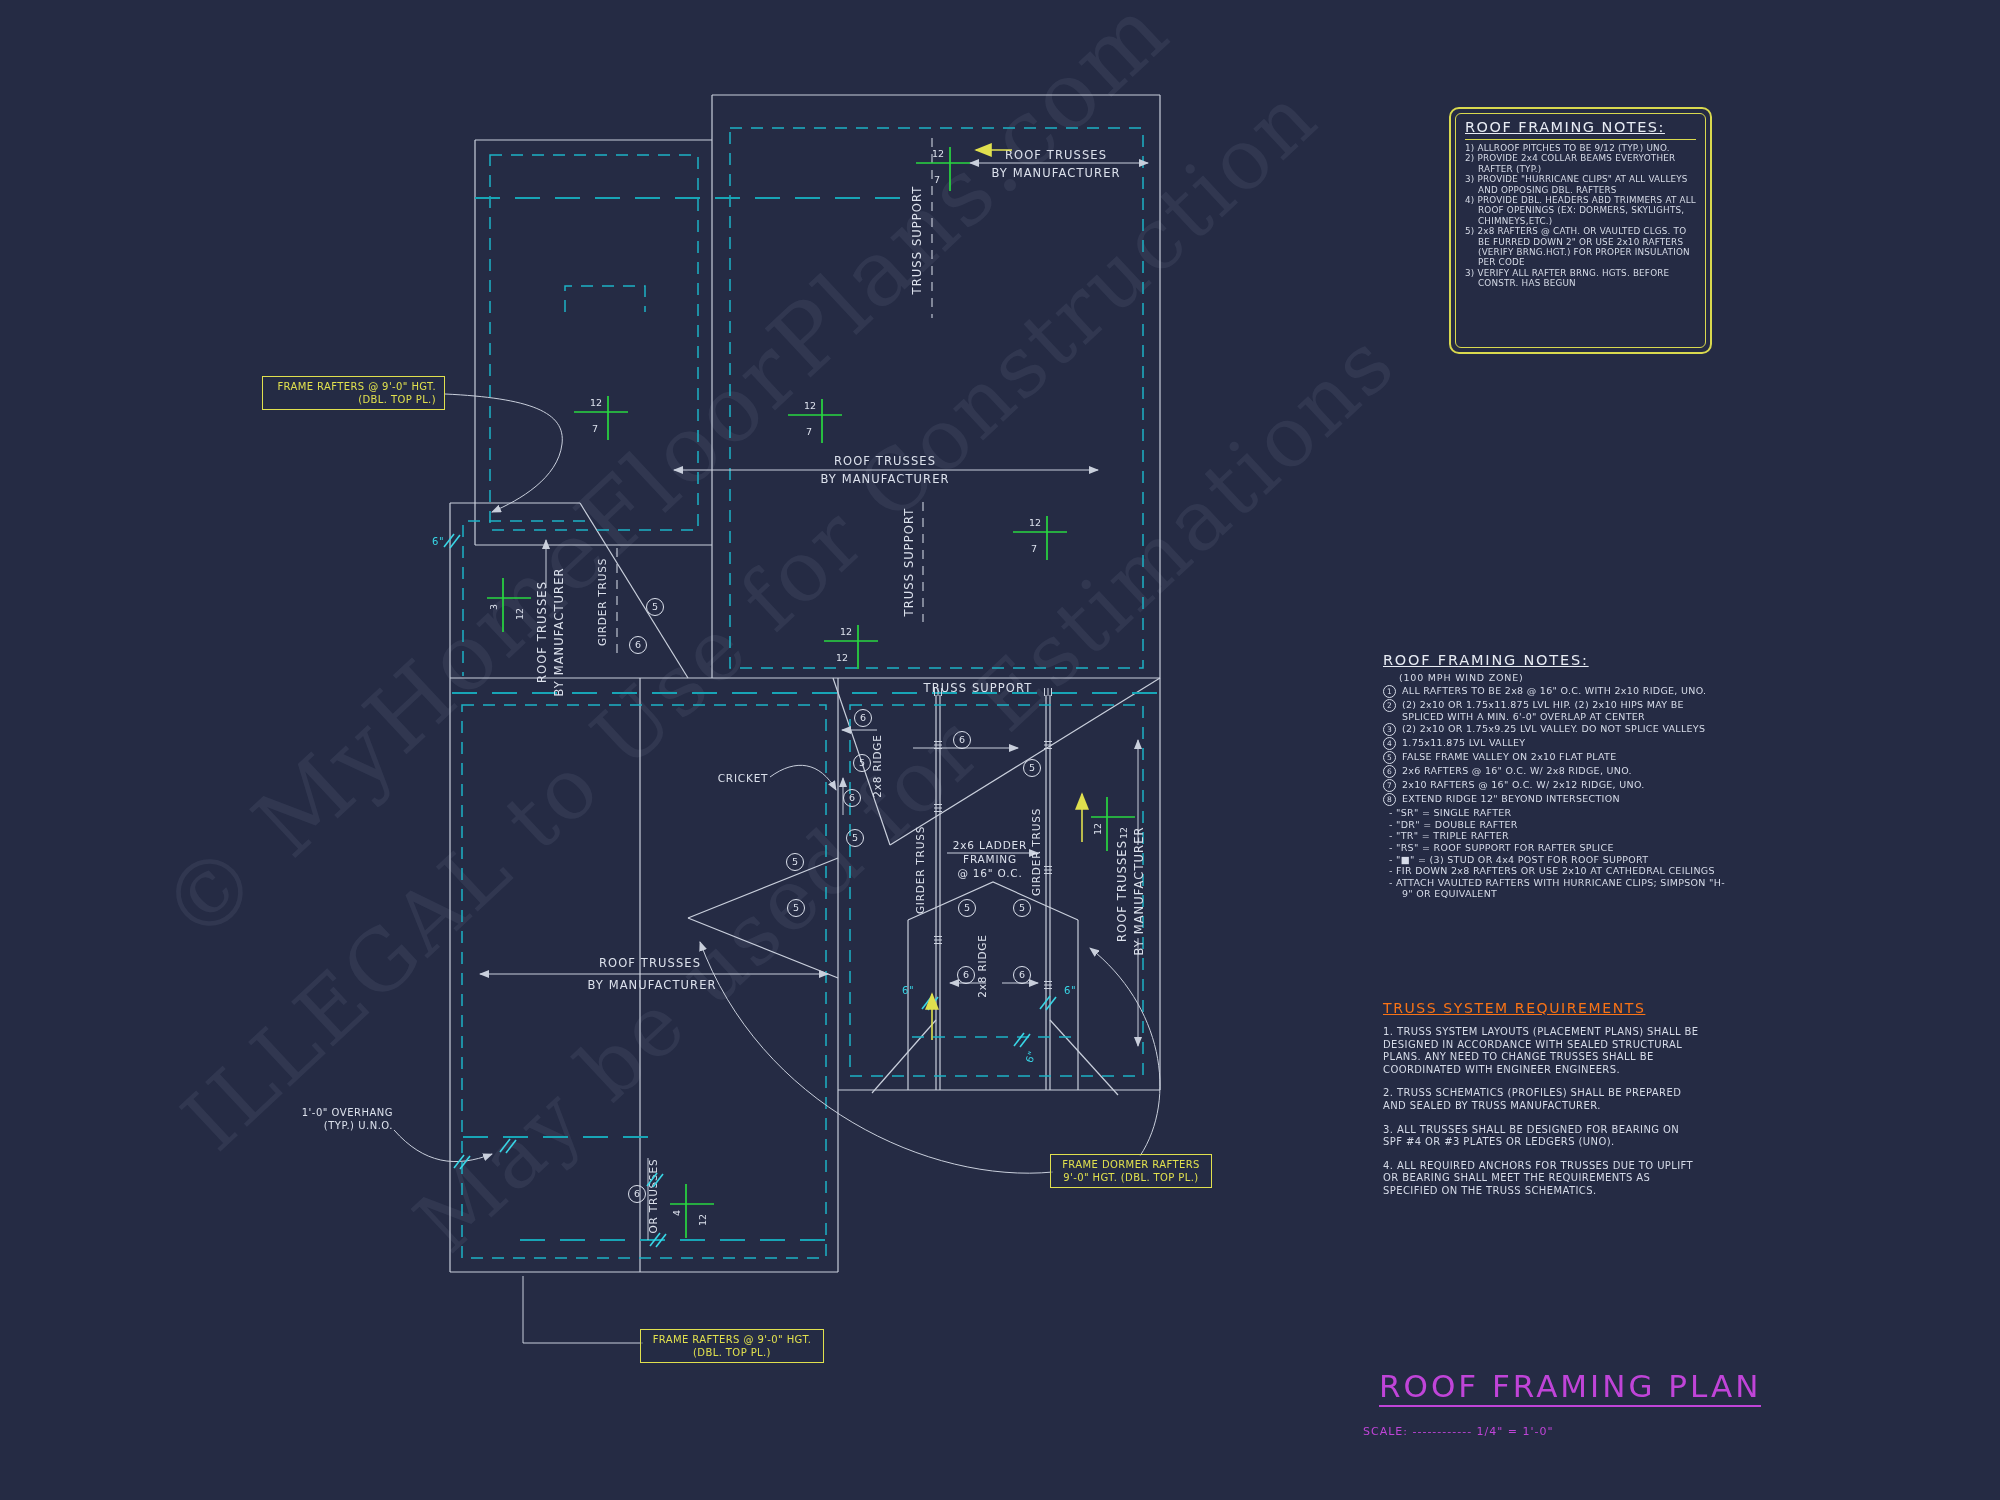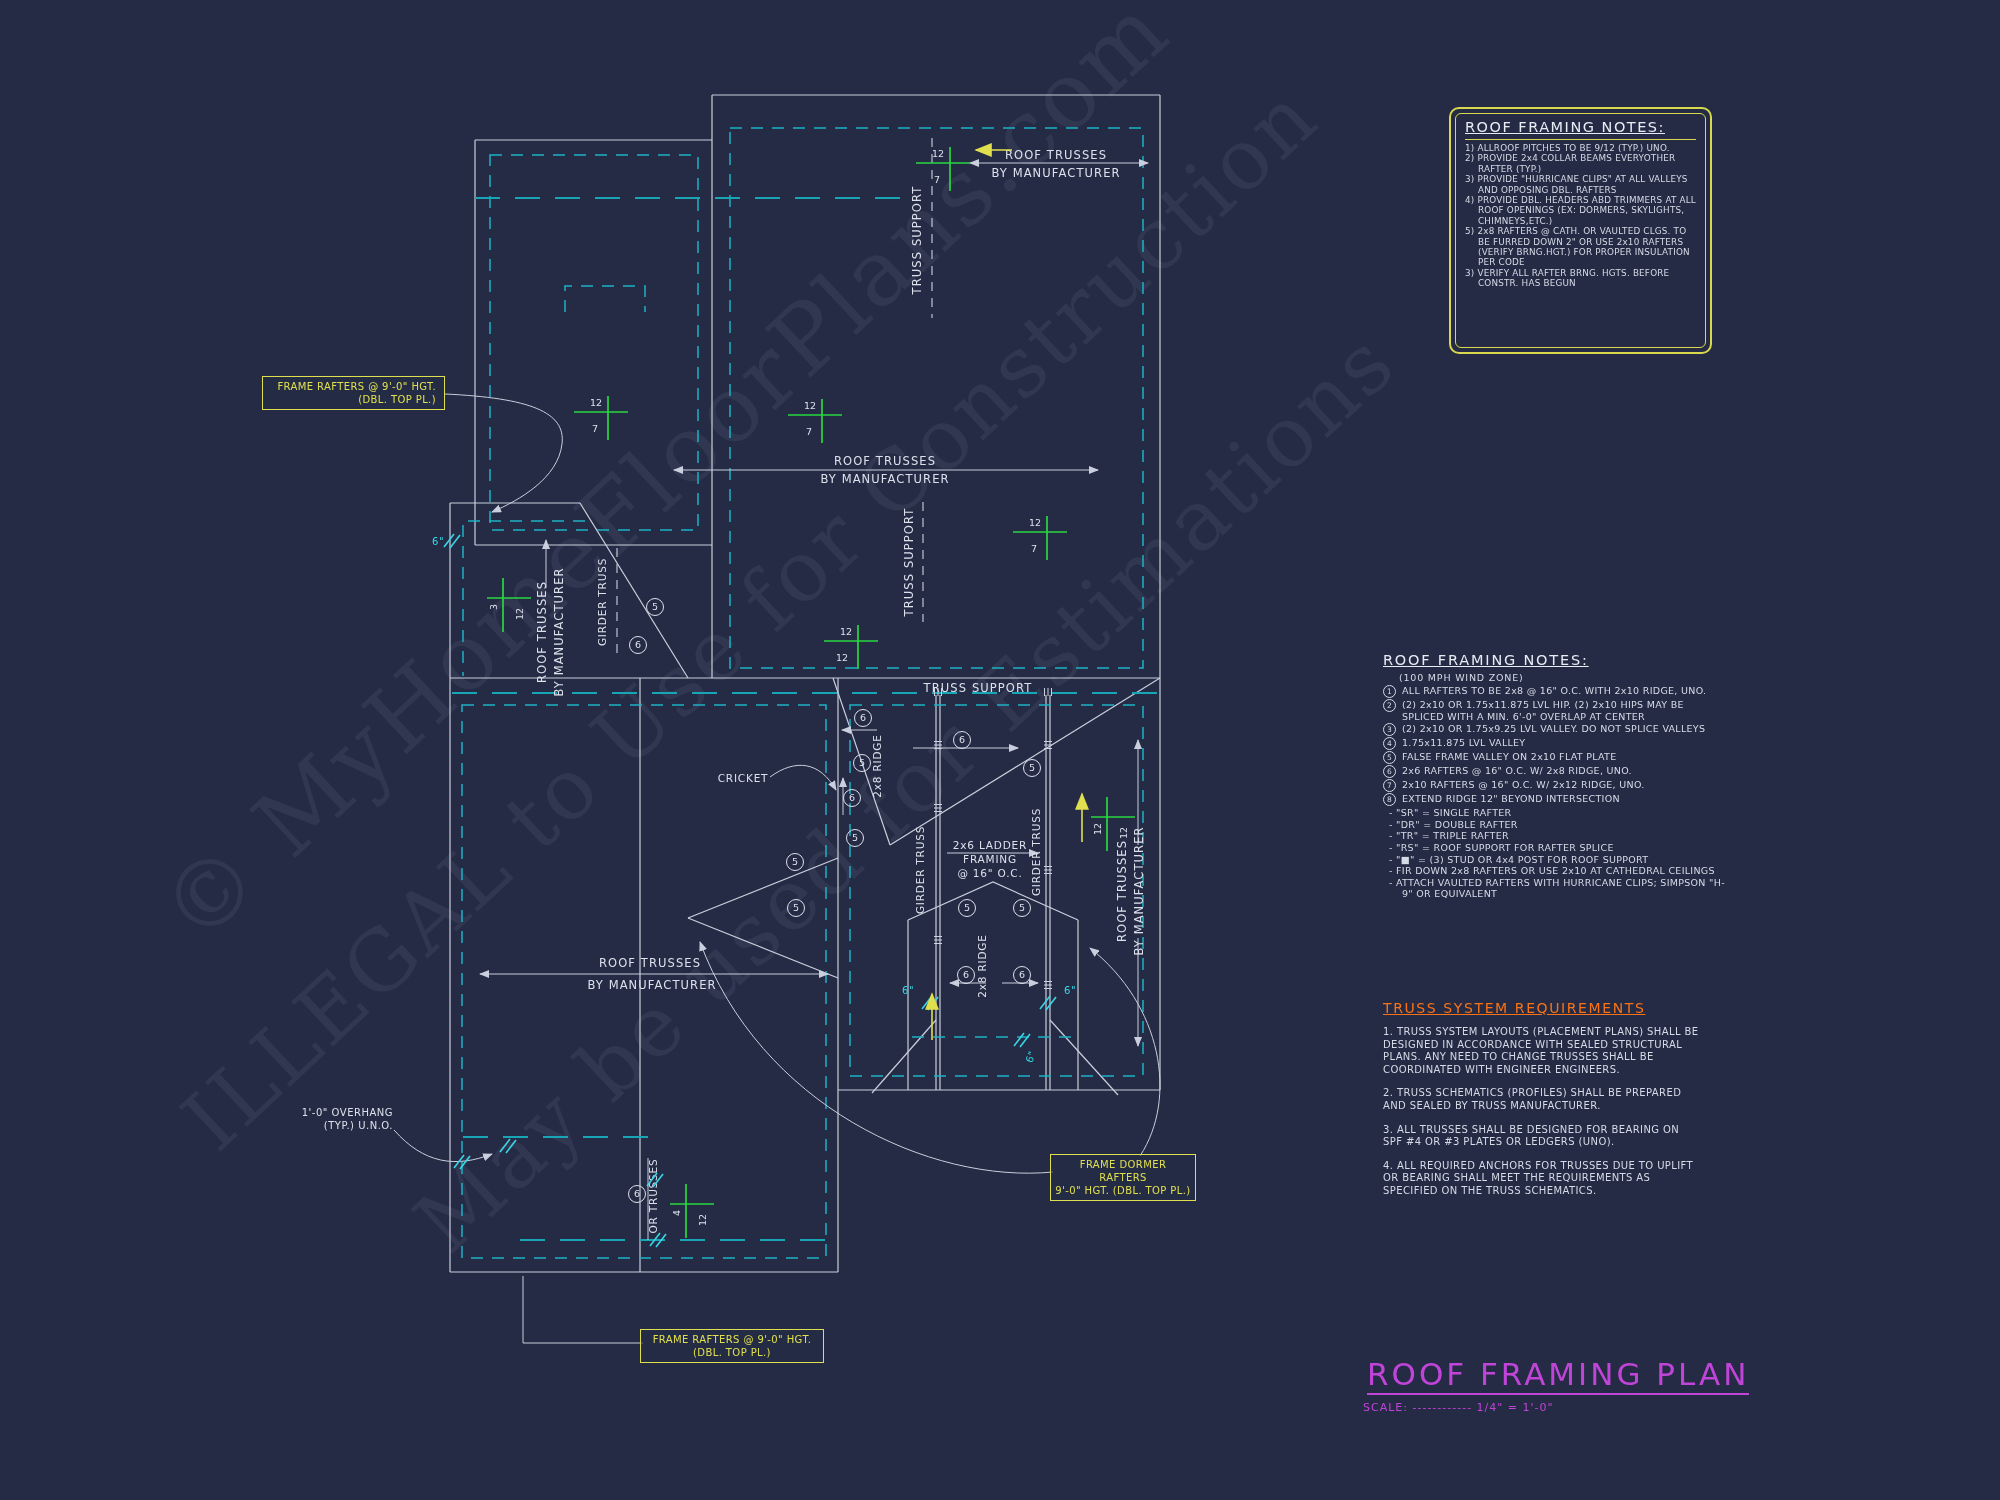--- a/index.html
+++ b/index.html
@@ -41,30 +41,30 @@
   .fnotes .sub{font-size:9.5px;letter-spacing:0.8px;padding-left:16px;margin-bottom:2px;}
   .fn-row{display:flex;gap:6px;font-size:9.5px;line-height:11.6px;letter-spacing:0.3px;margin:1px 0;}
   .circ{flex:0 0 auto;width:11px;height:11px;border:1px solid #d6dbe8;border-radius:50%;
         font-size:7.5px;line-height:11px;text-align:center;margin-top:0;}
   .fn-bul{font-size:9.5px;line-height:11.6px;letter-spacing:0.3px;padding-left:19px;text-indent:-13px;}
   .treq{position:absolute;left:1383px;top:1000px;width:318px;}
   .treq h2{margin:0 0 10px 0;font-size:14px;font-weight:normal;letter-spacing:1.6px;
            color:#f97316;text-decoration:underline;}
   .treq p{margin:0 0 11px 0;font-size:10px;line-height:12.6px;letter-spacing:0.4px;}
   .tblock{position:absolute;left:1363px;top:1352px;}
-  .tblock h1{margin:4px;display:inline-block;font-size:31px;font-weight:normal;letter-spacing:3px;
+  .tblock h1{margin:16px;display:inline-block;font-size:31px;font-weight:normal;letter-spacing:3px;
              color:#c044d8;border-bottom:2px solid #c044d8;padding-bottom:1px;}
   .tblock .scale{font-size:11px;letter-spacing:1px;color:#c044d8;margin-top:2px;}
   
   .callout{position:absolute;border:1.5px solid #e0e04e;color:#e0e04e;
            font-size:10px;line-height:13px;letter-spacing:0.4px;text-align:center;
            padding:3px 4px;box-sizing:border-box;background:rgba(37,43,68,0.6);}
   .c1{left:262px;top:376px;width:183px;}
   .c1 .l1,.c1 .l2{text-align:right;padding-right:4px;}
-  .c2{left:1050px;top:1154px;width:146px;}
+  .c2{left:1050px;top:1154px;width:162px;}
   .c3{left:640px;top:1329px;width:184px;}
   .ohang{position:absolute;left:283px;top:1106px;width:110px;text-align:right;
          font-size:10px;line-height:13px;letter-spacing:0.5px;color:#dce1ec;}
 </style>
 </head>
 <body>
 
 <div id="stage">
 
   <div class="wm" style="left:665px;top:470px;font-size:92px;">© MyHomeFloorPlans.com</div>

